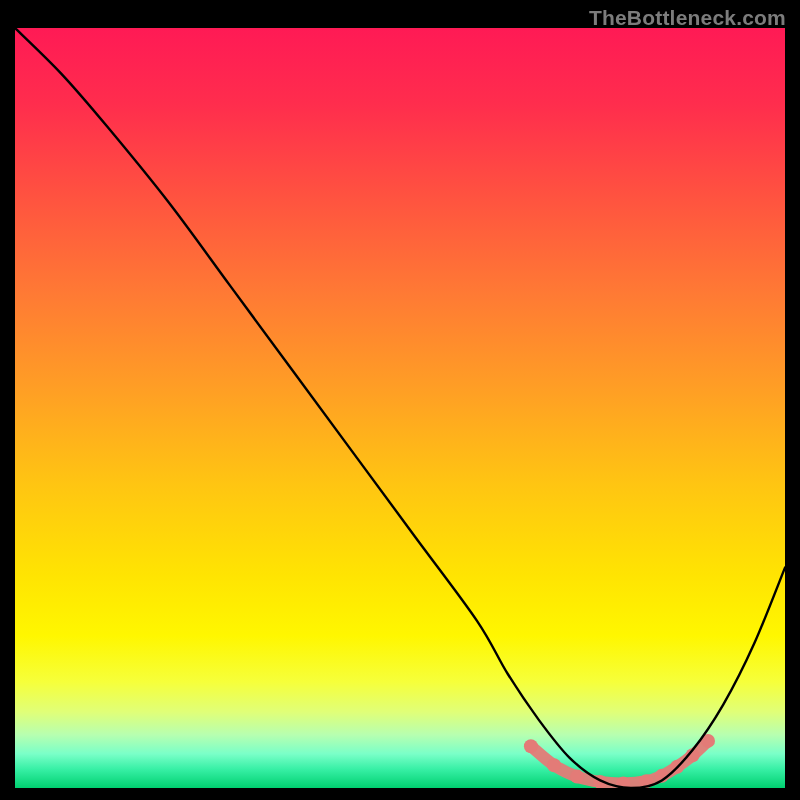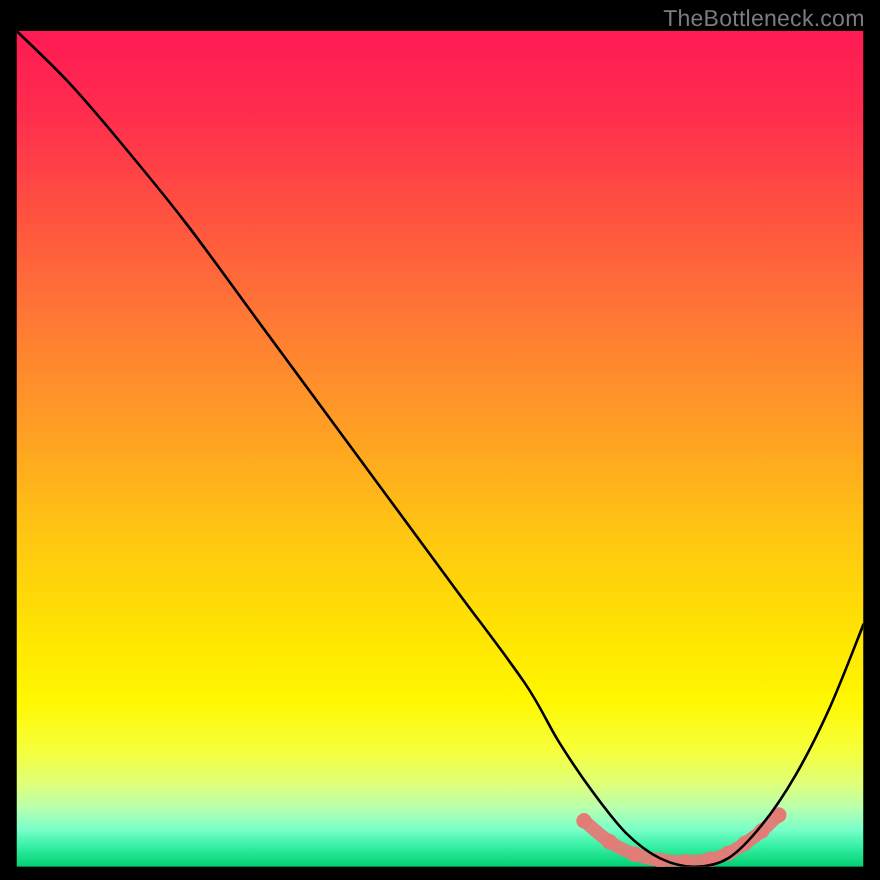--- a/index.html
+++ b/index.html
@@ -16,21 +16,21 @@
     width: 800px;
     height: 800px;
     background: #000;
   }
   .watermark {
     position: absolute;
     top: 6px;
     right: 14px;
     color: #7c7c7c;
     font-size: 21px;
-    font-weight: 400;
+    font-weight: 700;
     letter-spacing: 0.2px;
     z-index: 5;
   }
   .plot-wrap {
     position: absolute;
     left: 15px;
     top: 28px;
     width: 770px;
     height: 760px;
   }

